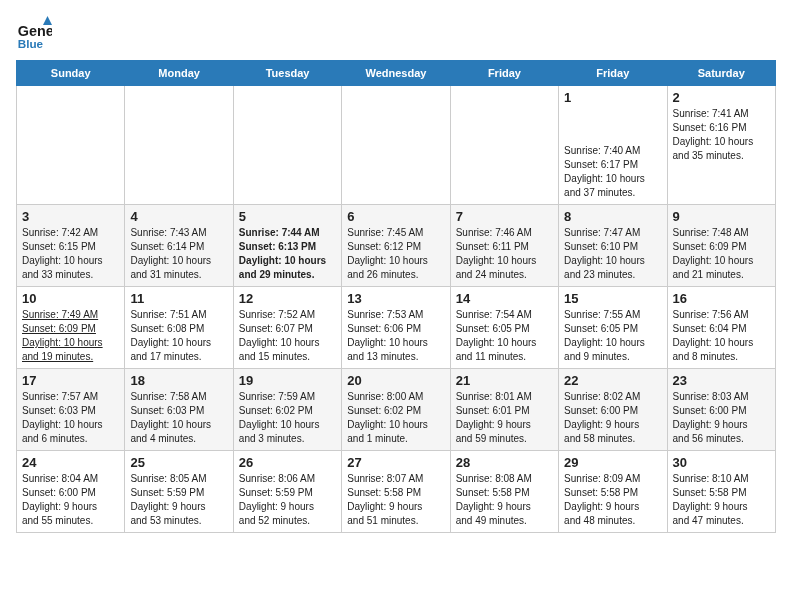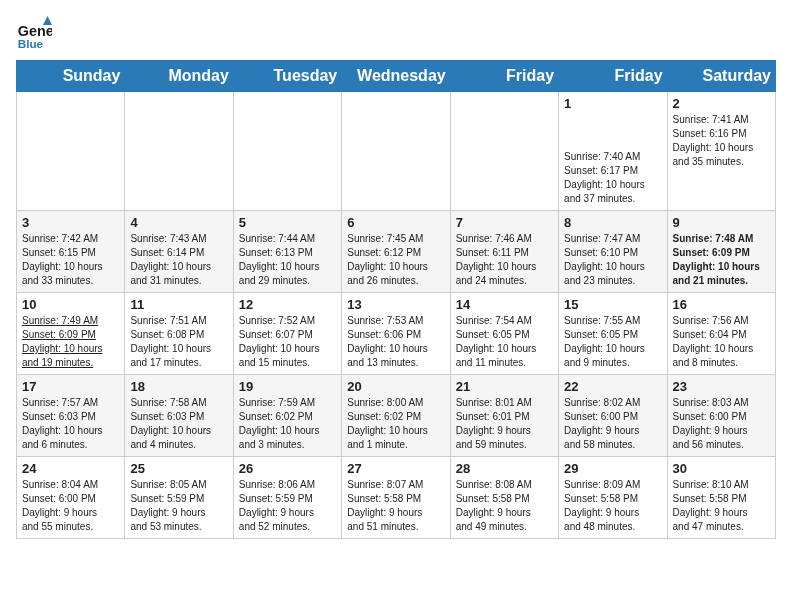--- a/index.html
+++ b/index.html
@@ -39,22 +39,22 @@
     }
     .calendar-table {
       width: 100%;
       border-collapse: collapse;
       font-size: 11px;
     }
     .calendar-table thead th {
       background-color: #2a7ab8;
       color: #fff;
       padding: 6px 4px;
-      text-align: right;
-      font-size: 16px;
+      text-align: center;
+      font-size: 11px;
       font-weight: bold;
       border: 1px solid #2a7ab8;
     }
     .calendar-table tbody td {
       border: 1px solid #ccc;
       vertical-align: top;
       padding: 4px 5px;
       min-height: 70px;
       height: 80px;
       width: calc(100% / 7);
@@ -140,21 +140,21 @@
         </td>
         <td>
           <span class="day-number">4</span>
           <div class="day-info" style="white-space: pre-line;">Sunrise: 7:43 AM
 Sunset: 6:14 PM
 Daylight: 10 hours
 and 31 minutes.</div>
         </td>
         <td>
           <span class="day-number">5</span>
-          <div class="day-info" style="white-space: pre-line;">Sunrise: 7:44 AM
+          <div class="day-info" style="white-space: pre-line; font-weight: bold;">Sunrise: 7:44 AM
 Sunset: 6:13 PM
 Daylight: 10 hours
 and 29 minutes.</div>
         </td>
         <td>
           <span class="day-number">6</span>
           <div class="day-info" style="white-space: pre-line;">Sunrise: 7:45 AM
 Sunset: 6:12 PM
 Daylight: 10 hours
 and 26 minutes.</div>
@@ -168,21 +168,21 @@
         </td>
         <td>
           <span class="day-number">8</span>
           <div class="day-info" style="white-space: pre-line;">Sunrise: 7:47 AM
 Sunset: 6:10 PM
 Daylight: 10 hours
 and 23 minutes.</div>
         </td>
         <td>
           <span class="day-number">9</span>
-          <div class="day-info" style="white-space: pre-line; font-weight: bold;">Sunrise: 7:48 AM
+          <div class="day-info" style="white-space: pre-line;">Sunrise: 7:48 AM
 Sunset: 6:09 PM
 Daylight: 10 hours
 and 21 minutes.</div>
         </td>
       </tr>
       <tr>
         <td>
           <span class="day-number">10</span>
           <div class="day-info" style="white-space: pre-line; text-decoration: underline;">Sunrise: 7:49 AM
 Sunset: 6:09 PM

